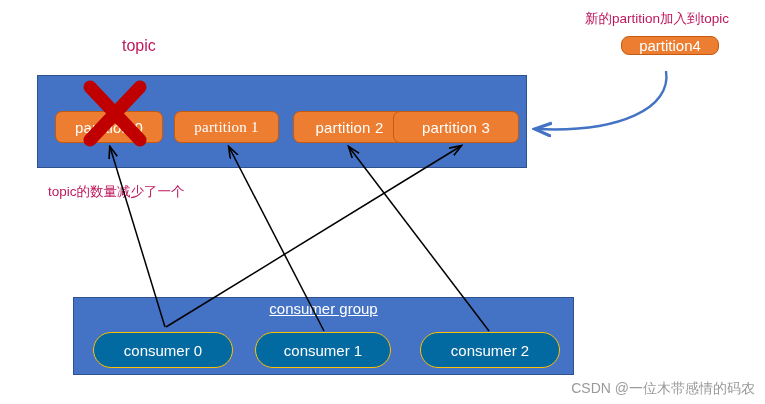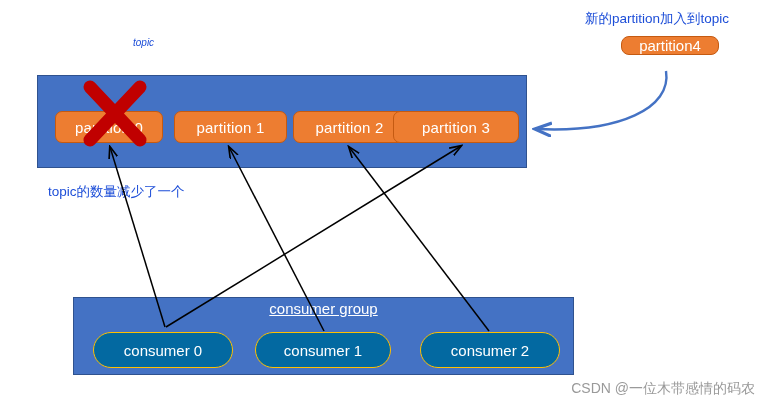--- a/index.html
+++ b/index.html
@@ -37,21 +37,21 @@
     color: #ffffff;
     font-size: 15px;
     display: flex;
     align-items: center;
     justify-content: center;
     letter-spacing: .2px;
     top: 111px;
     height: 32px;
   }
   #partition-0 { left: 55px;  width: 108px; }
-  #partition-1 { left: 174px; width: 113px; }
+  #partition-1 { left: 174px; width: 105px; font-family: Liberation Serif, serif; }
   #partition-2 { left: 293px; width: 113px; }
   #partition-3 { left: 393px; width: 126px; }
 
   #partition-4 {
     left: 621px; top: 36px; width: 98px; height: 19px;
     background: #ED7D31;
     border: 1px solid #C55A11;
     border-radius: 8px;
     box-sizing: border-box;
     color: #ffffff;
@@ -74,25 +74,25 @@
     justify-content: center;
     top: 332px;
     height: 36px;
   }
   #consumer-0 { left: 93px;  width: 140px; }
   #consumer-1 { left: 255px; width: 136px; }
   #consumer-2 { left: 420px; width: 140px; }
 
   
   .plain-label {
-    color: #1d4ed8;
+    color: #be185d;
     font-size: 14px;
     white-space: nowrap;
   }
-  #topic-label { left: 133px; top: 37px; font-size: 10px; font-style: italic; }
+  #topic-label { left: 122px; top: 37px; font-size: 16px; }
   #topic-count-note { left: 48px; top: 183px; font-size: 13.5px; }
   #new-partition-note { left: 585px; top: 10px; font-size: 13.5px; }
 
   #consumer-group-label {
     left: 0; top: 300px; width: 765px;
     text-align: center;
     color: #ffffff;
     font-size: 15px;
   }
   

